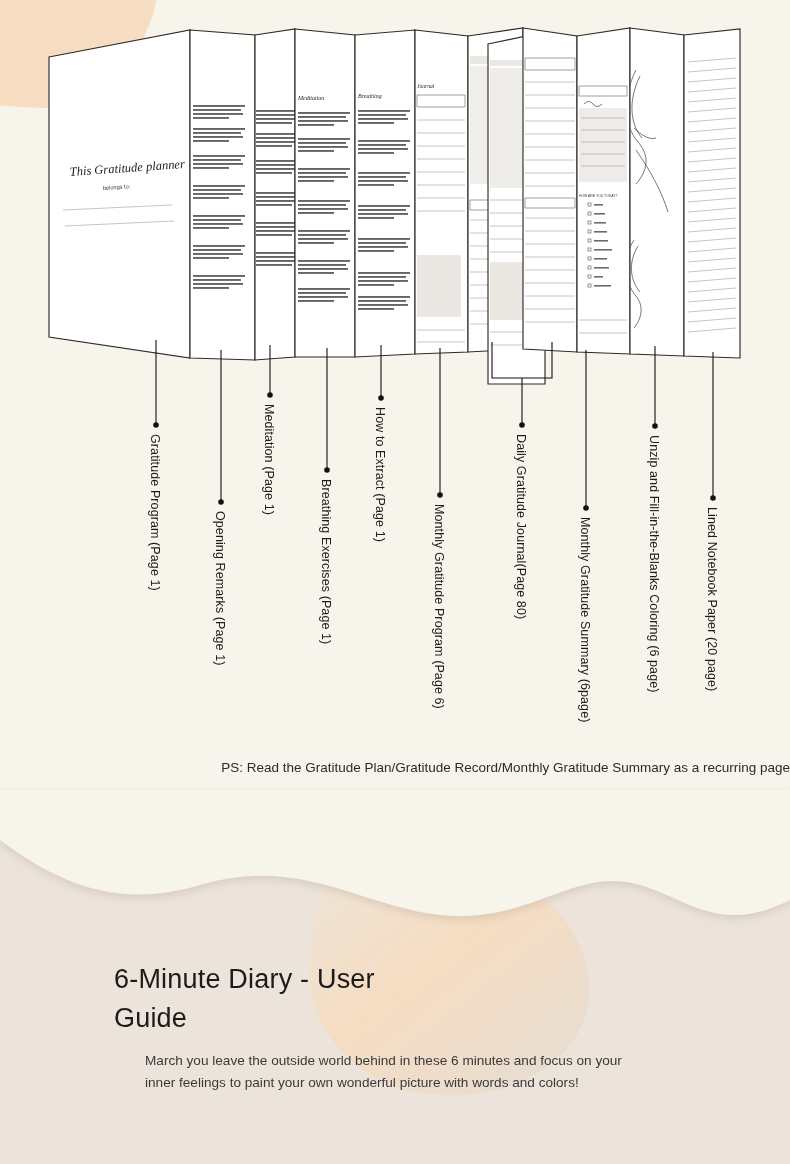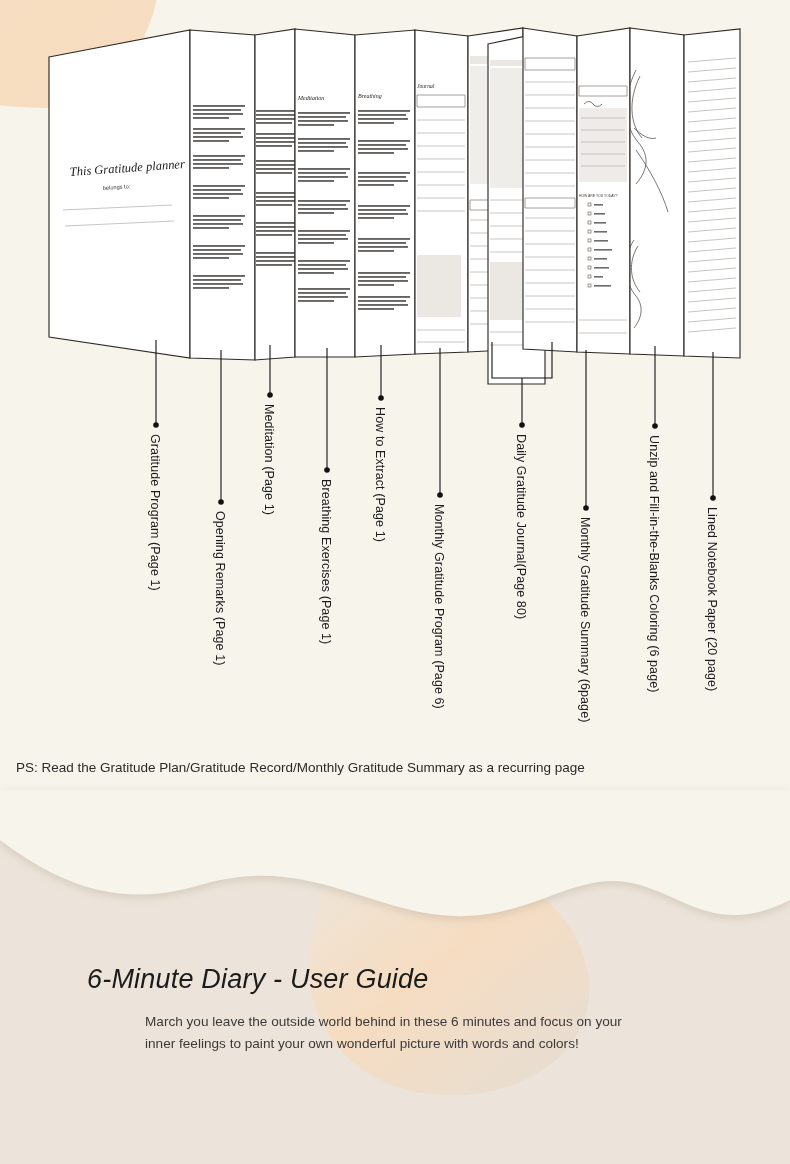--- a/index.html
+++ b/index.html
@@ -27,39 +27,38 @@
     transform: rotate(90deg);
     white-space: nowrap;
     font-size: 12.5px;
     letter-spacing: .1px;
     color:#1c1c1c;
     font-family:"Liberation Sans", sans-serif;
   }
 
   #ps-note {
     position:absolute; z-index:4;
-    left:16px; right:0; top:760px;
-    text-align:left;
+    left:2px; right:0; top:760px;
+    text-align:right;
     font-size:13.5px;
     color:#2b2b2b;
     font-family:"Liberation Sans", sans-serif;
   }
 
   
   #bottom { position:absolute; z-index:5; left:0; top:960px; width:790px; }
   #hero-title {
     margin:0 0 12px 0;
-    padding-left:87px;
+    padding-left:114px;
     width:430px;
     font-size:27px;
     font-weight:400;
     line-height:1.45;
     color:#1b1b1b;
     letter-spacing:.2px;
-    font-style:italic;
   }
   #hero-sub {
     margin:0;
     padding-left:145px;
     width:650px;
     font-size:13.6px;
     line-height:1.62;
     color:#3a3a3a;
   }
 </style>

